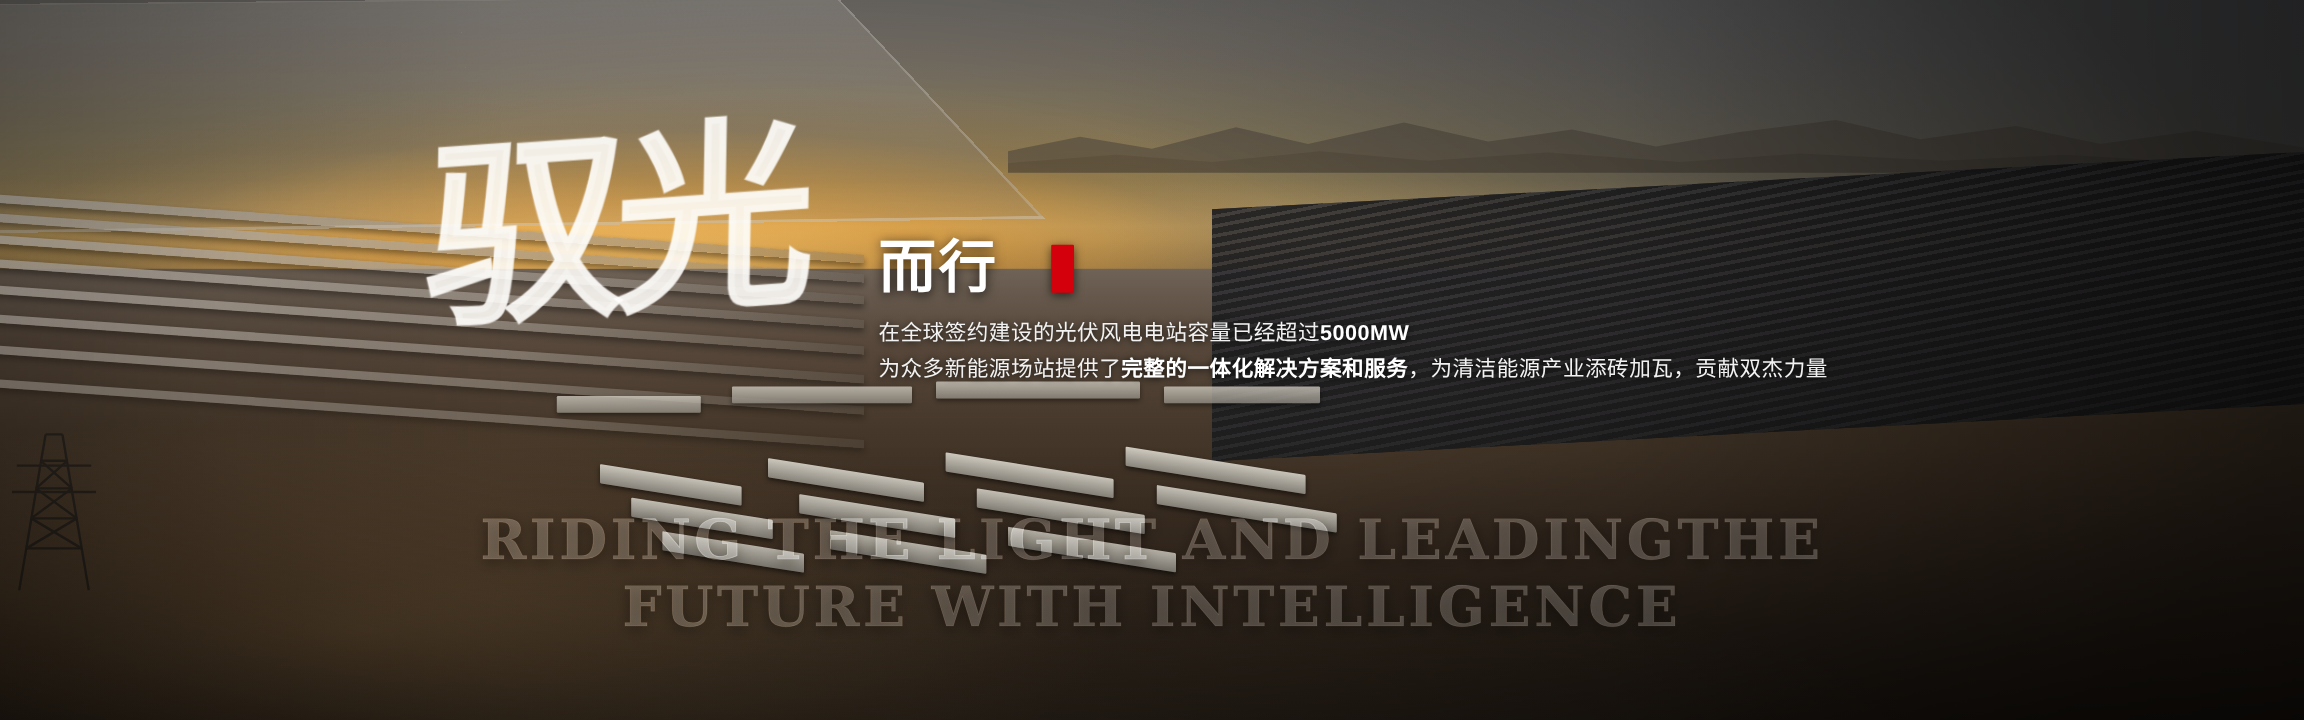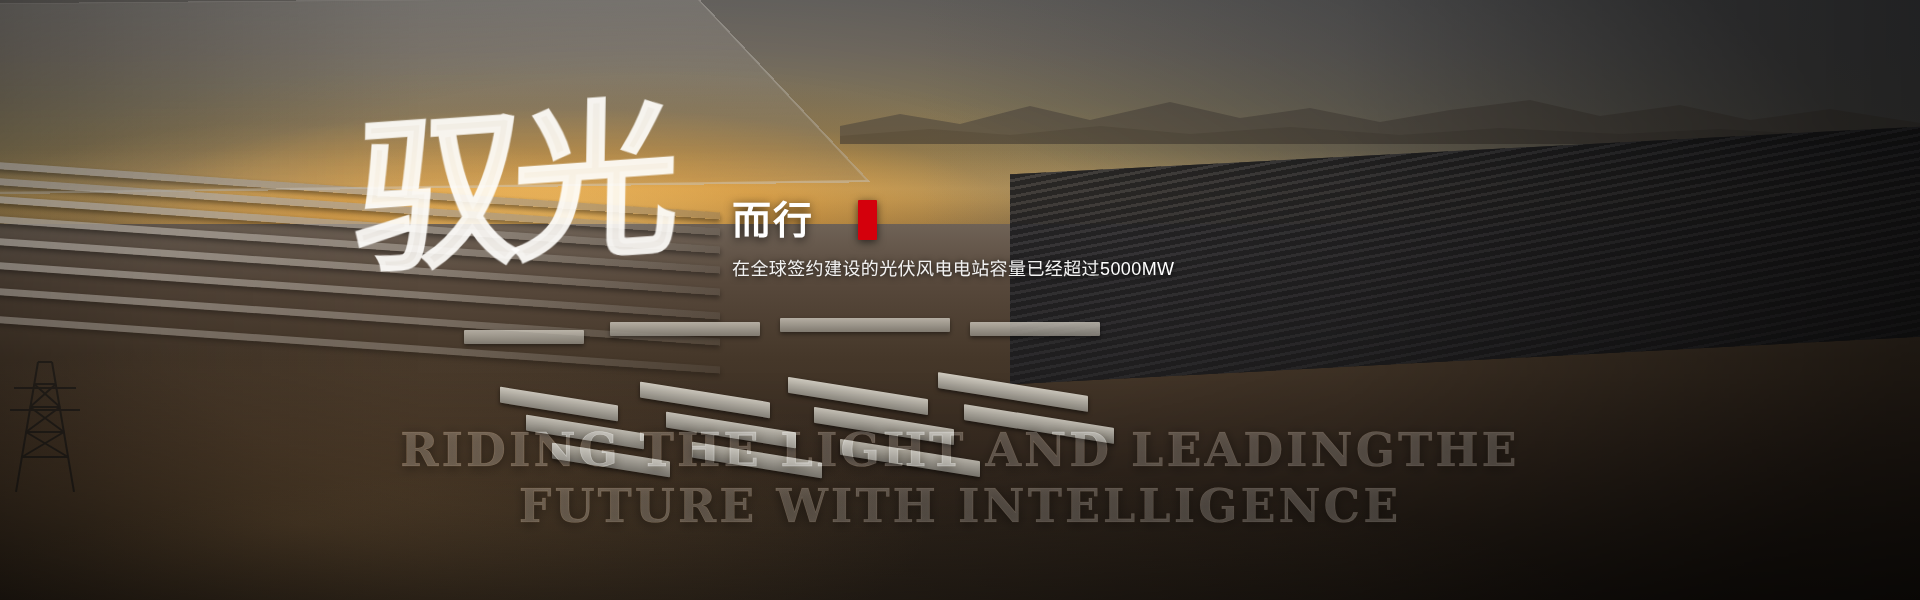--- a/index.html
+++ b/index.html
@@ -125,41 +125,41 @@
     text-shadow:0 6px 22px rgba(0,0,0,.45);
     mix-blend-mode:screen;
     white-space:nowrap;
     -webkit-text-stroke:1px rgba(255,255,255,.35);
   }
 
   
   .copy { position:absolute; left:732px; top:200px; }
 
   .headline {
-    font-size:39px; font-weight:700; color:#ffffff;
+    font-size:48px; font-weight:700; color:#ffffff;
     letter-spacing:2px; line-height:1;
     text-shadow:0 2px 10px rgba(0,0,0,.75);
     display:flex; align-items:center; gap:0;
     white-space:nowrap;
   }
   .headline .gap { display:inline-block; width:22px; }
   .headline .mark {
     display:inline-block; width:19px; height:40px;
     background:#d4000c; margin-left:22px; border-radius:1px;
     box-shadow:0 2px 8px rgba(0,0,0,.6);
   }
 
   .sub {
     margin-top:16px;
     font-size:18px; font-weight:500; color:#f2f2f2;
     line-height:1.55; letter-spacing:.4px;
     text-shadow:0 1px 6px rgba(0,0,0,.85);
     white-space:nowrap;
   }
-  .sub b { font-weight:400; color:#ffffff; }
+  .sub b { font-weight:700; color:#ffffff; }
 
   
   .english {
     position:absolute; left:0; right:0; top:422px;
     text-align:center;
     font-family:"DejaVu Serif","Liberation Serif",serif;
     font-size:46px; font-weight:700;
     letter-spacing:3px; line-height:1.22;
     color:rgba(232,232,230,.30);
     -webkit-text-stroke:.6px rgba(246,246,244,.42);
@@ -263,15 +263,18 @@
     <div class="headline">
       <span>而行</span>
       <span class="gap"></span>
       <span class="mark" style="background: rgb(212, 0, 12);"></span>
     </div>
 
     <div class="sub">
       <span>在全球签约建设的光伏风电电站容量已经超过</span><b>5000MW</b>
     </div>
 
+    <div class="sub" style="margin-top:2px">
+      <span>为众多新能源场站提供了</span><b>完整的一体化解决方案和服务</b><span>，为清洁能源产业添砖加瓦，贡献双杰力量</span>
+    </div>
 
   </div>
 </div>
 
 </body></html>

